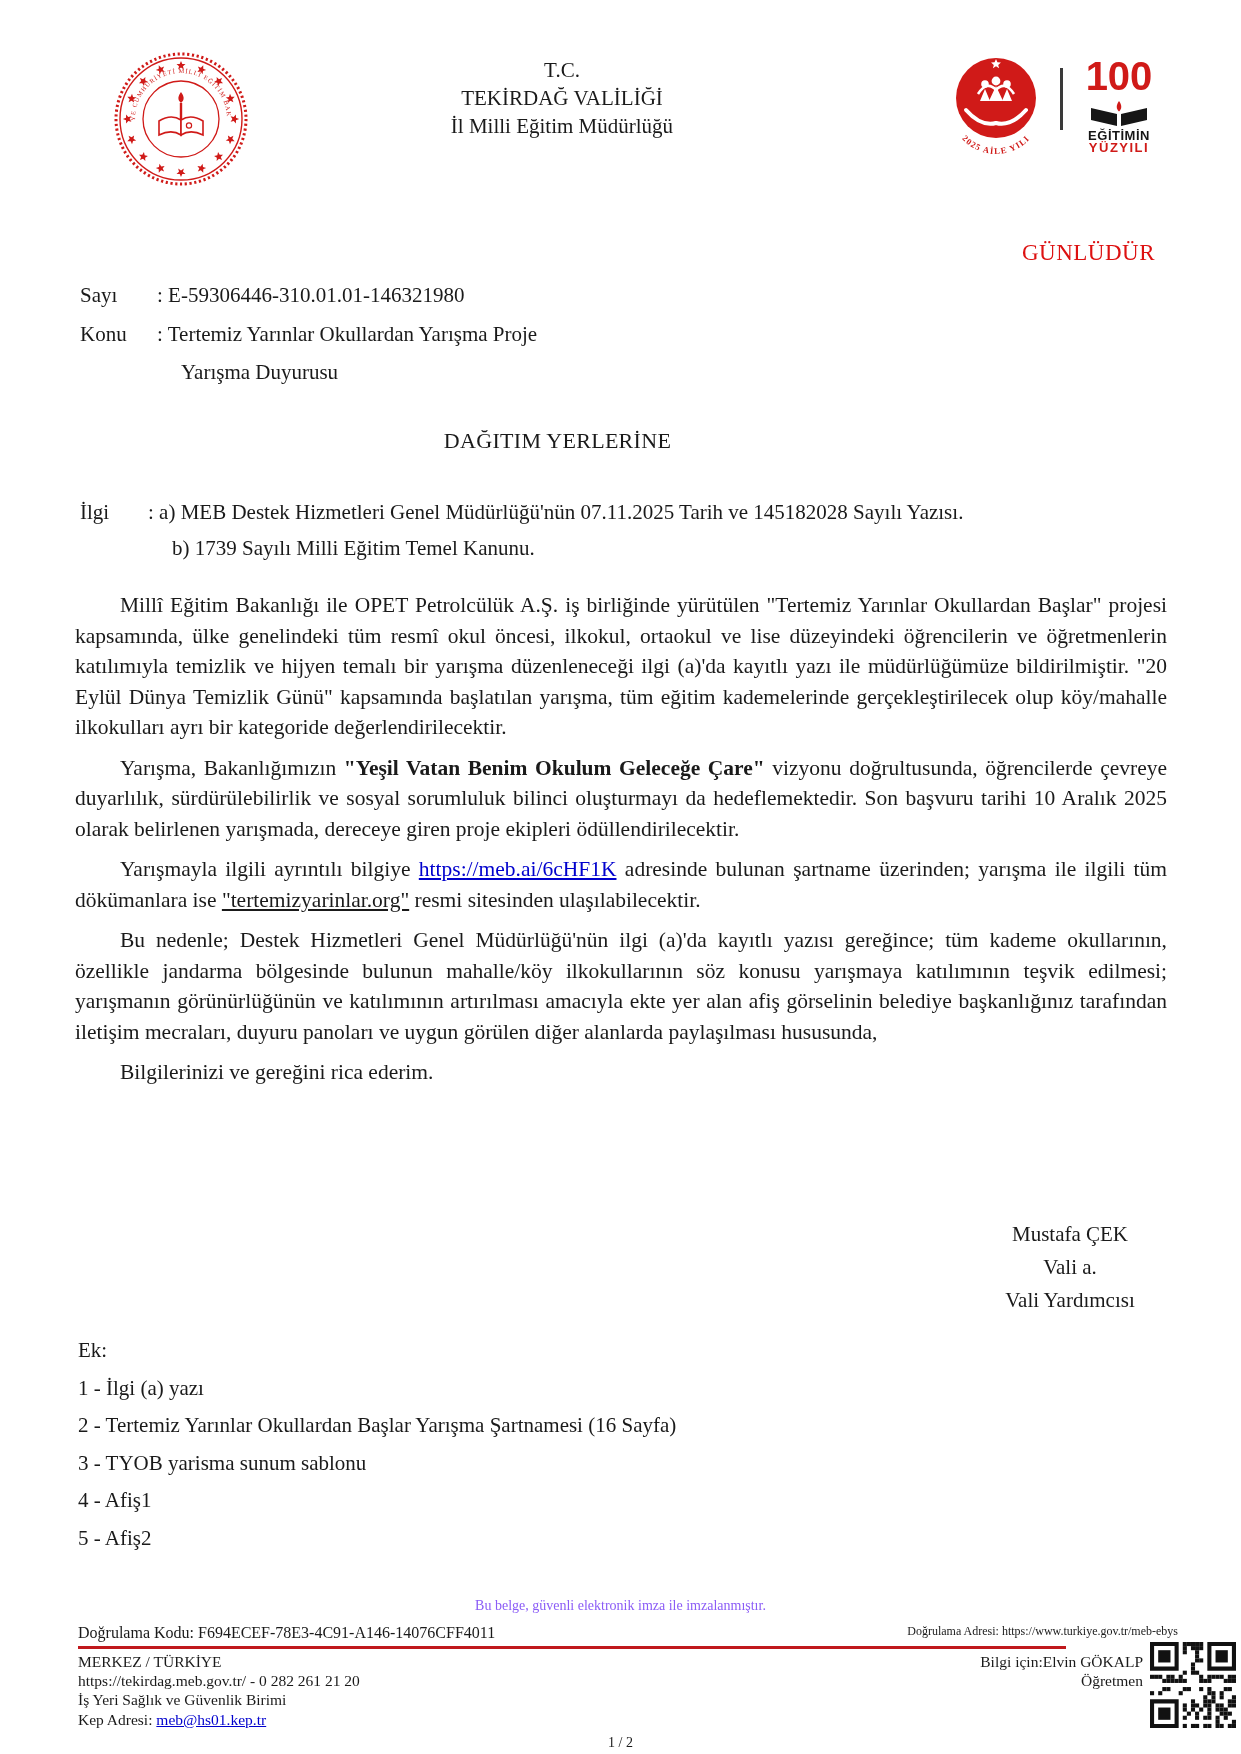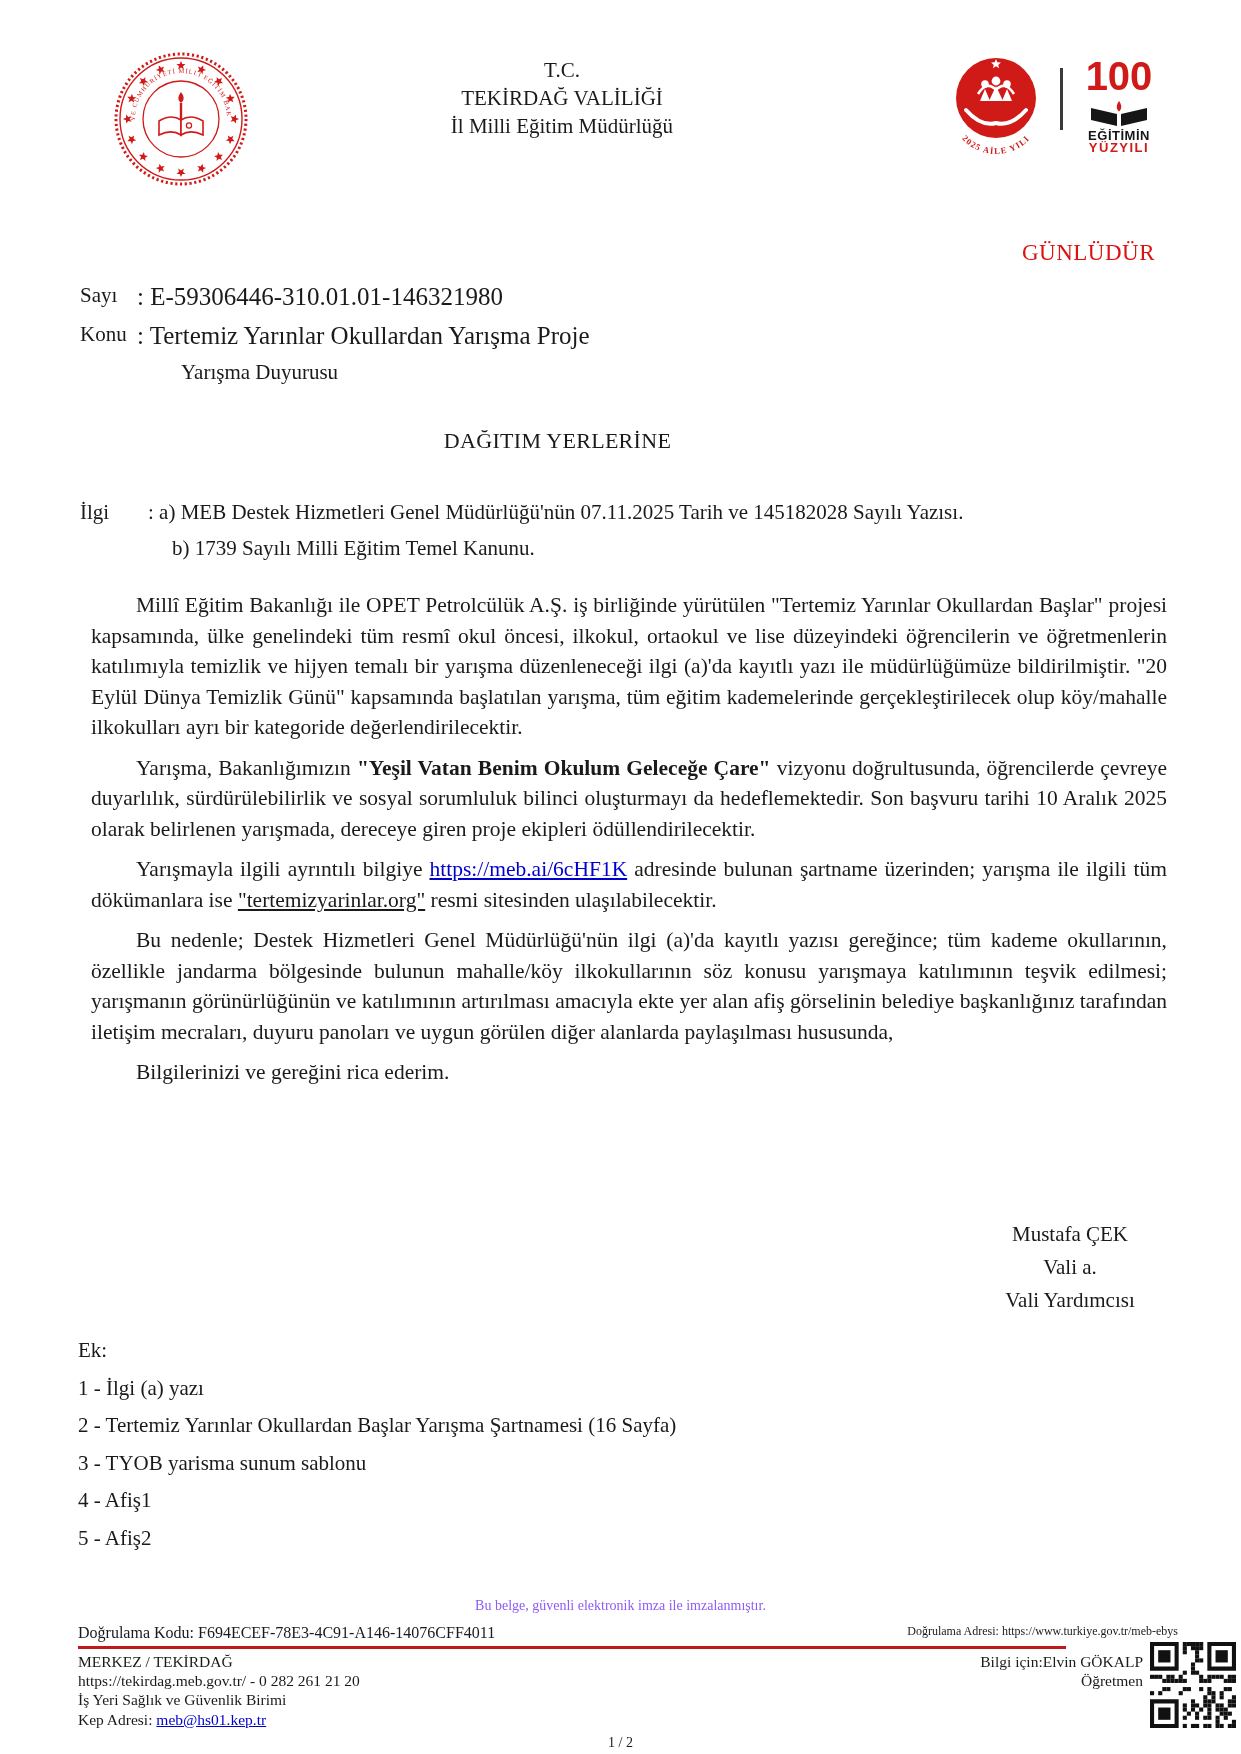--- a/index.html
+++ b/index.html
@@ -9,32 +9,32 @@
 
   
   .hdr-center{left:382px;top:56px;width:360px;text-align:center;font-size:21px;line-height:28px;}
   .divider-bar{left:1060px;top:68px;width:3px;height:62px;background:#3a3a3a;}
 
   
   .stamp{top:240px;right:86px;color:#dd1111;font-size:23px;letter-spacing:.5px;}
 
   
   .meta-label{left:80px;font-size:21px;}
-  .meta-value{left:137px;font-size:25px;}
+  .meta-value{left:157px;font-size:21px;}
   .row-sayi{top:283px;} .row-konu{top:322px;} .row-konu2{top:360px;left:181px;font-size:21px;}
 
   .recipient{left:0;top:428px;width:1115px;text-align:center;font-size:22px;letter-spacing:.3px;}
 
   .ilgi-label{left:80px;top:500px;font-size:21px;}
   .ilgi-a{left:148px;top:500px;font-size:21px;}
   .ilgi-b{left:172px;top:536px;font-size:21px;}
 
   
   .body-text{left:75px;top:590px;width:1092px;font-size:21.5px;line-height:30.5px;text-align:justify;}
-  .body-text p{margin:0 0 10px 16px;text-indent:45px;}
+  .body-text p{margin:0 0 10px 0;text-indent:45px;}
   .body-text p.closing{text-align:left;}
   .bold{font-weight:bold;}
   .link{color:#0000cd;text-decoration:underline;}
   .usite{text-decoration:underline;}
 
   .signature{left:950px;top:1183px;width:240px;text-align:center;font-size:21px;line-height:33px;margin-top:35px;}
 
   .attachments{left:78px;top:1332px;font-size:21px;line-height:37.5px;}
 
   
@@ -170,21 +170,21 @@
     <div>4 - Afiş1</div>
     <div>5 - Afiş2</div>
   </div>
 
   <div class="abs esign">Bu belge, güvenli elektronik imza ile imzalanmıştır.</div>
   <div class="abs verify-code">Doğrulama Kodu: F694ECEF-78E3-4C91-A146-14076CFF4011</div>
   <div class="abs verify-addr">Doğrulama Adresi: https://www.turkiye.gov.tr/meb-ebys</div>
   <div class="abs redline"></div>
 
   <div class="abs foot-left">
-    <div>MERKEZ / TEKİRDAĞ</div>
+    <div>MERKEZ / TÜRKİYE</div>
     <div>https://tekirdag.meb.gov.tr/ - 0 282 261 21 20</div>
     <div>İş Yeri Sağlık ve Güvenlik Birimi</div>
     <div><span>Kep Adresi: </span><span class="kep-link">meb@hs01.kep.tr</span></div>
   </div>
 
   <div class="abs foot-right">
     <div>Bilgi için:Elvin GÖKALP</div>
     <div>Öğretmen</div>
   </div>
 

